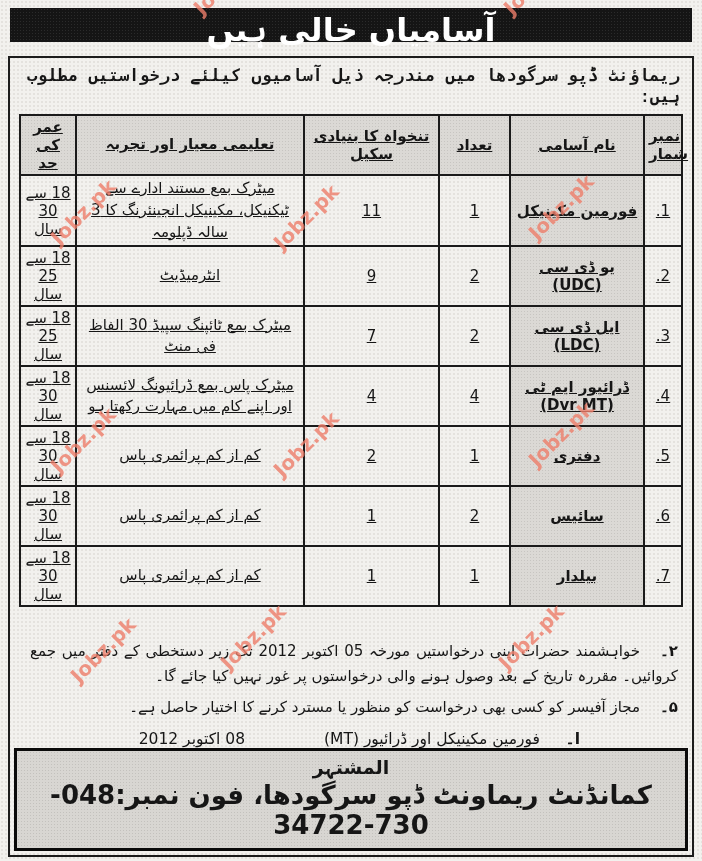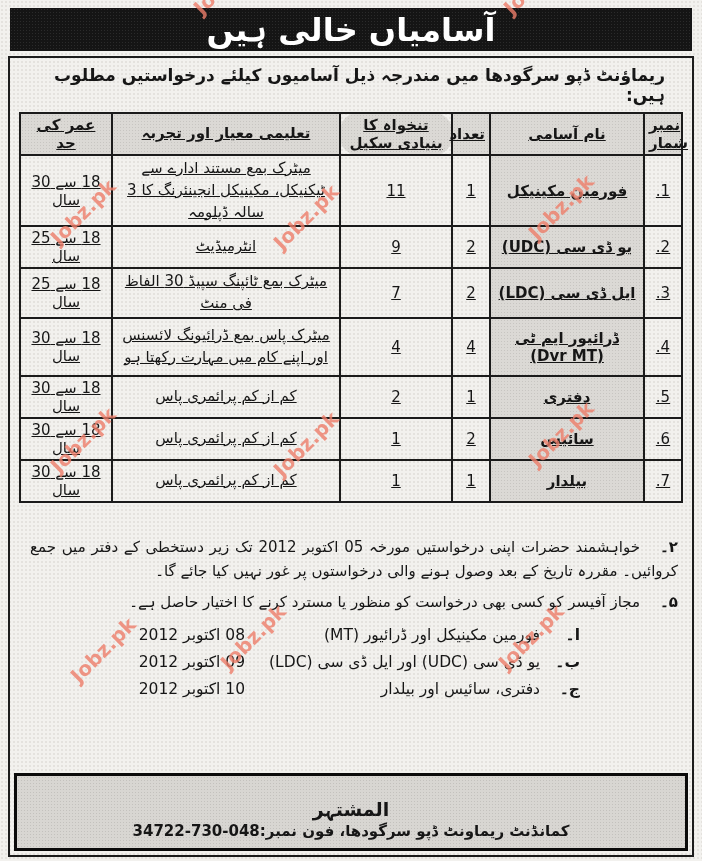--- a/index.html
+++ b/index.html
@@ -18,38 +18,38 @@
   .wm {
     position: absolute; z-index: 6;
     transform: rotate(-45deg);
     font-size: 20px; font-weight: bold;
     color: #ee7e6a; opacity: 0.8;
     pointer-events: none; white-space: nowrap;
   }
 
   
   .banner {
-    position: absolute; top: 8px; left: 10px; right: 10px; height: 43px;
+    position: absolute; top: 8px; left: 10px; right: 10px; height: 34px;
     background-color: #151515;
     background-image: radial-gradient(#2b2b2b 1px, transparent 1px);
     background-size: 3px 3px;
     color: #ffffff; text-align: center;
     font-size: 32px; font-weight: bold; line-height: 45px;
     direction: rtl;
   }
 
   
   .frame {
     position: absolute; top: 56px; left: 8px; right: 8px; bottom: 4px;
     border: 2px solid #1c1c1c;
     direction: rtl;
   }
   .intro {
-    padding: 7px 27px 4px;
-    font-size: 17px; font-weight: bold; text-align: right;
+    padding: 7px 12px 4px;
+    font-size: 17px; font-weight: bold; text-align: right; font-family: Liberation Mono, monospace;
   }
 
   
   table.vac {
     width: calc(100% - 18px);
     margin: 3px 9px 0;
     border-collapse: collapse;
     table-layout: fixed;
     direction: rtl;
   }
@@ -60,23 +60,23 @@
     font-size: 15px;
     text-decoration: underline;
   }
   table.vac th { font-weight: bold; }
   .shade {
     background-color: #dbd9d5;
     background-image: radial-gradient(#c7c5c1 1px, transparent 1px);
     background-size: 3px 3px;
   }
   .c-serial { width: 38px; direction: ltr; }
-  .c-post   { width: 154px; font-weight: bold; }
-  .c-count  { width: 38px; }
-  .c-scale  { width: 112px; border-radius: 18px; }
+  .c-post   { width: 134px; font-weight: bold; }
+  .c-count  { width: 71px; }
+  .c-scale  { width: 135px; }
   .c-edu    { width: 228px; font-size: 13.5px; line-height: 1.45; padding: 2px 6px; margin-top: 44px; }
   .c-age    { }
   tr.hrow      { height: 40px; }
   tr.r0 { height: 62px; }
   tr.r1 { height: 36px; }
   tr.r2 { height: 37px; }
   tr.r3 { height: 58px; }
   tr.r4 { height: 34px; }
   tr.r5 { height: 33px; }
   tr.r6 { height: 34px; }
@@ -96,24 +96,24 @@
   .sposts  { width: 295px; text-align: right; }
   .sdate   { width: 200px; text-align: right; }
 
   
   .footer-box {
     position: absolute; left: 4px; right: 4px; bottom: 4px;
     border: 3px solid #0b0b0b;
     background-color: #d8d6d2;
     background-image: radial-gradient(#c3c1bd 1px, transparent 1px);
     background-size: 3px 3px;
-    text-align: center; padding: 22px 8px 8px;
+    text-align: center; padding: 5px 8px 8px;
   }
   .adv-label { font-size: 19px; font-weight: bold; }
-  .contact   { font-size: 15px; font-weight: bold; margin-top: 2px; }
+  .contact   { font-size: 26px; font-weight: bold; margin-top: 2px; }
 </style>
 </head>
 <body>
 
 <div class="page">
 
   <div class="wm" style="left:185px; top:-30px;">Jobz.pk</div>
   <div class="wm" style="left:495px; top:-30px;">Jobz.pk</div>
   <div class="wm" style="left:42px;  top:200px;">Jobz.pk</div>
   <div class="wm" style="left:265px; top:205px;">Jobz.pk</div>

